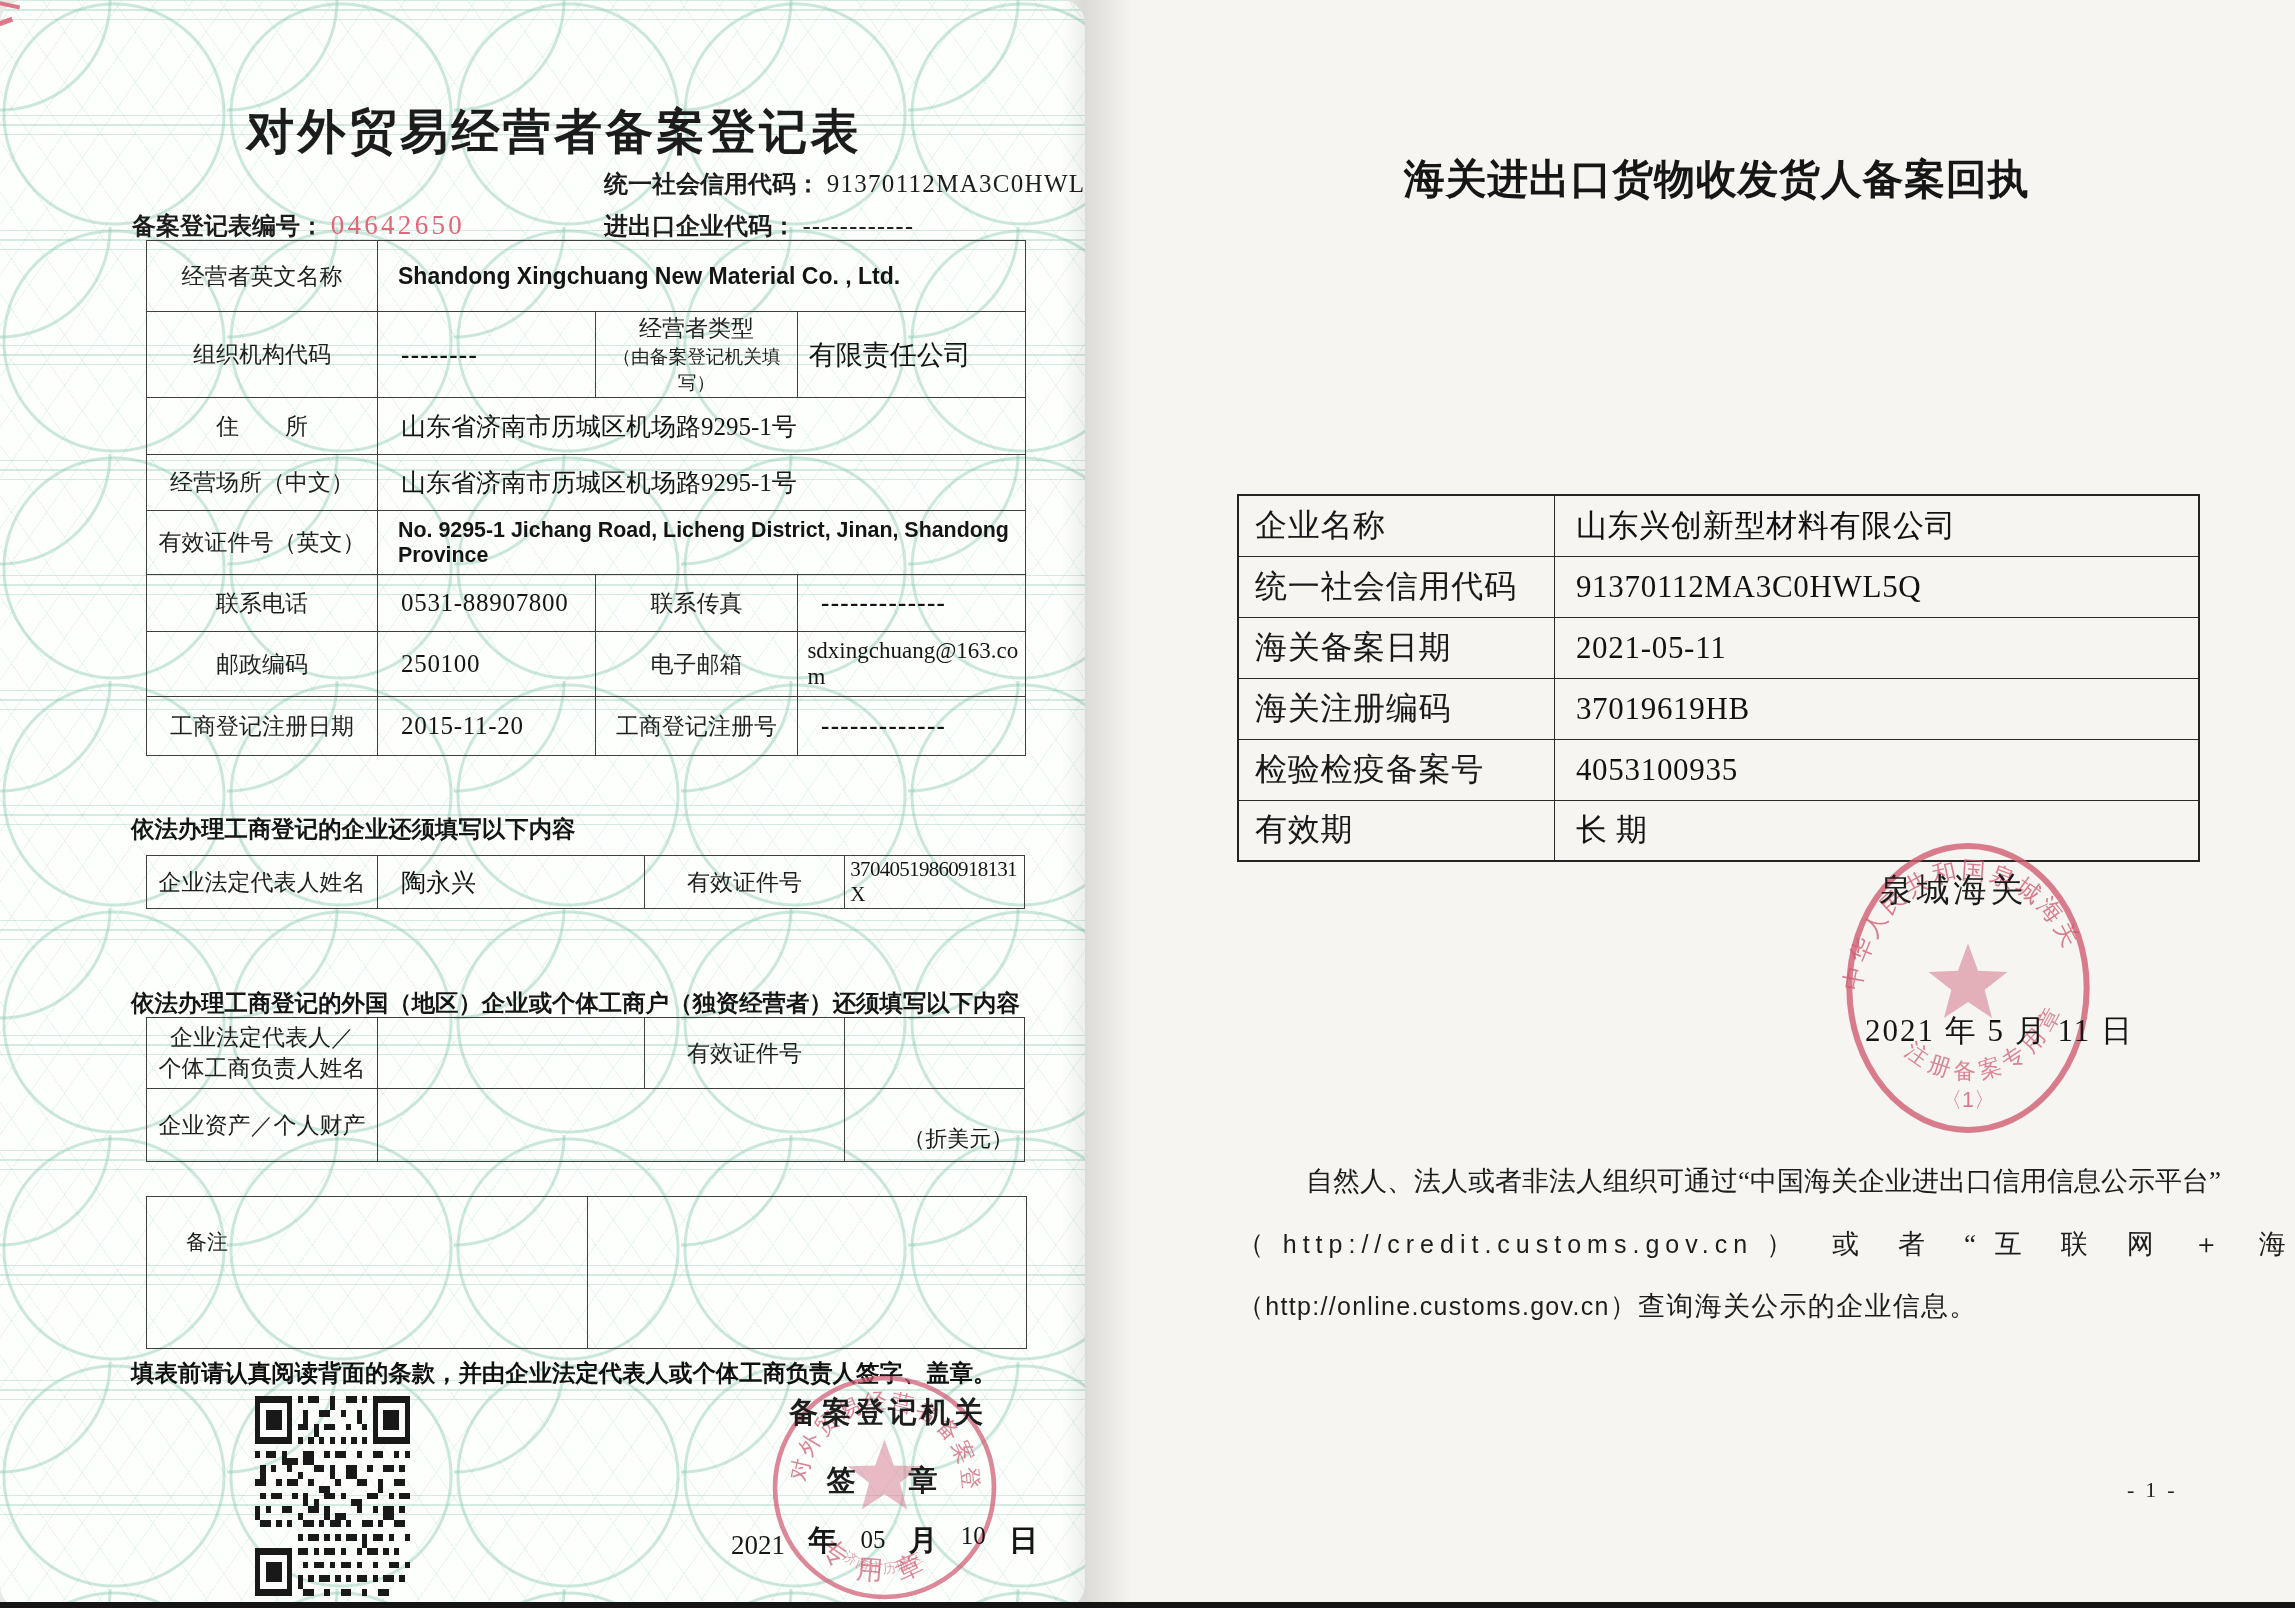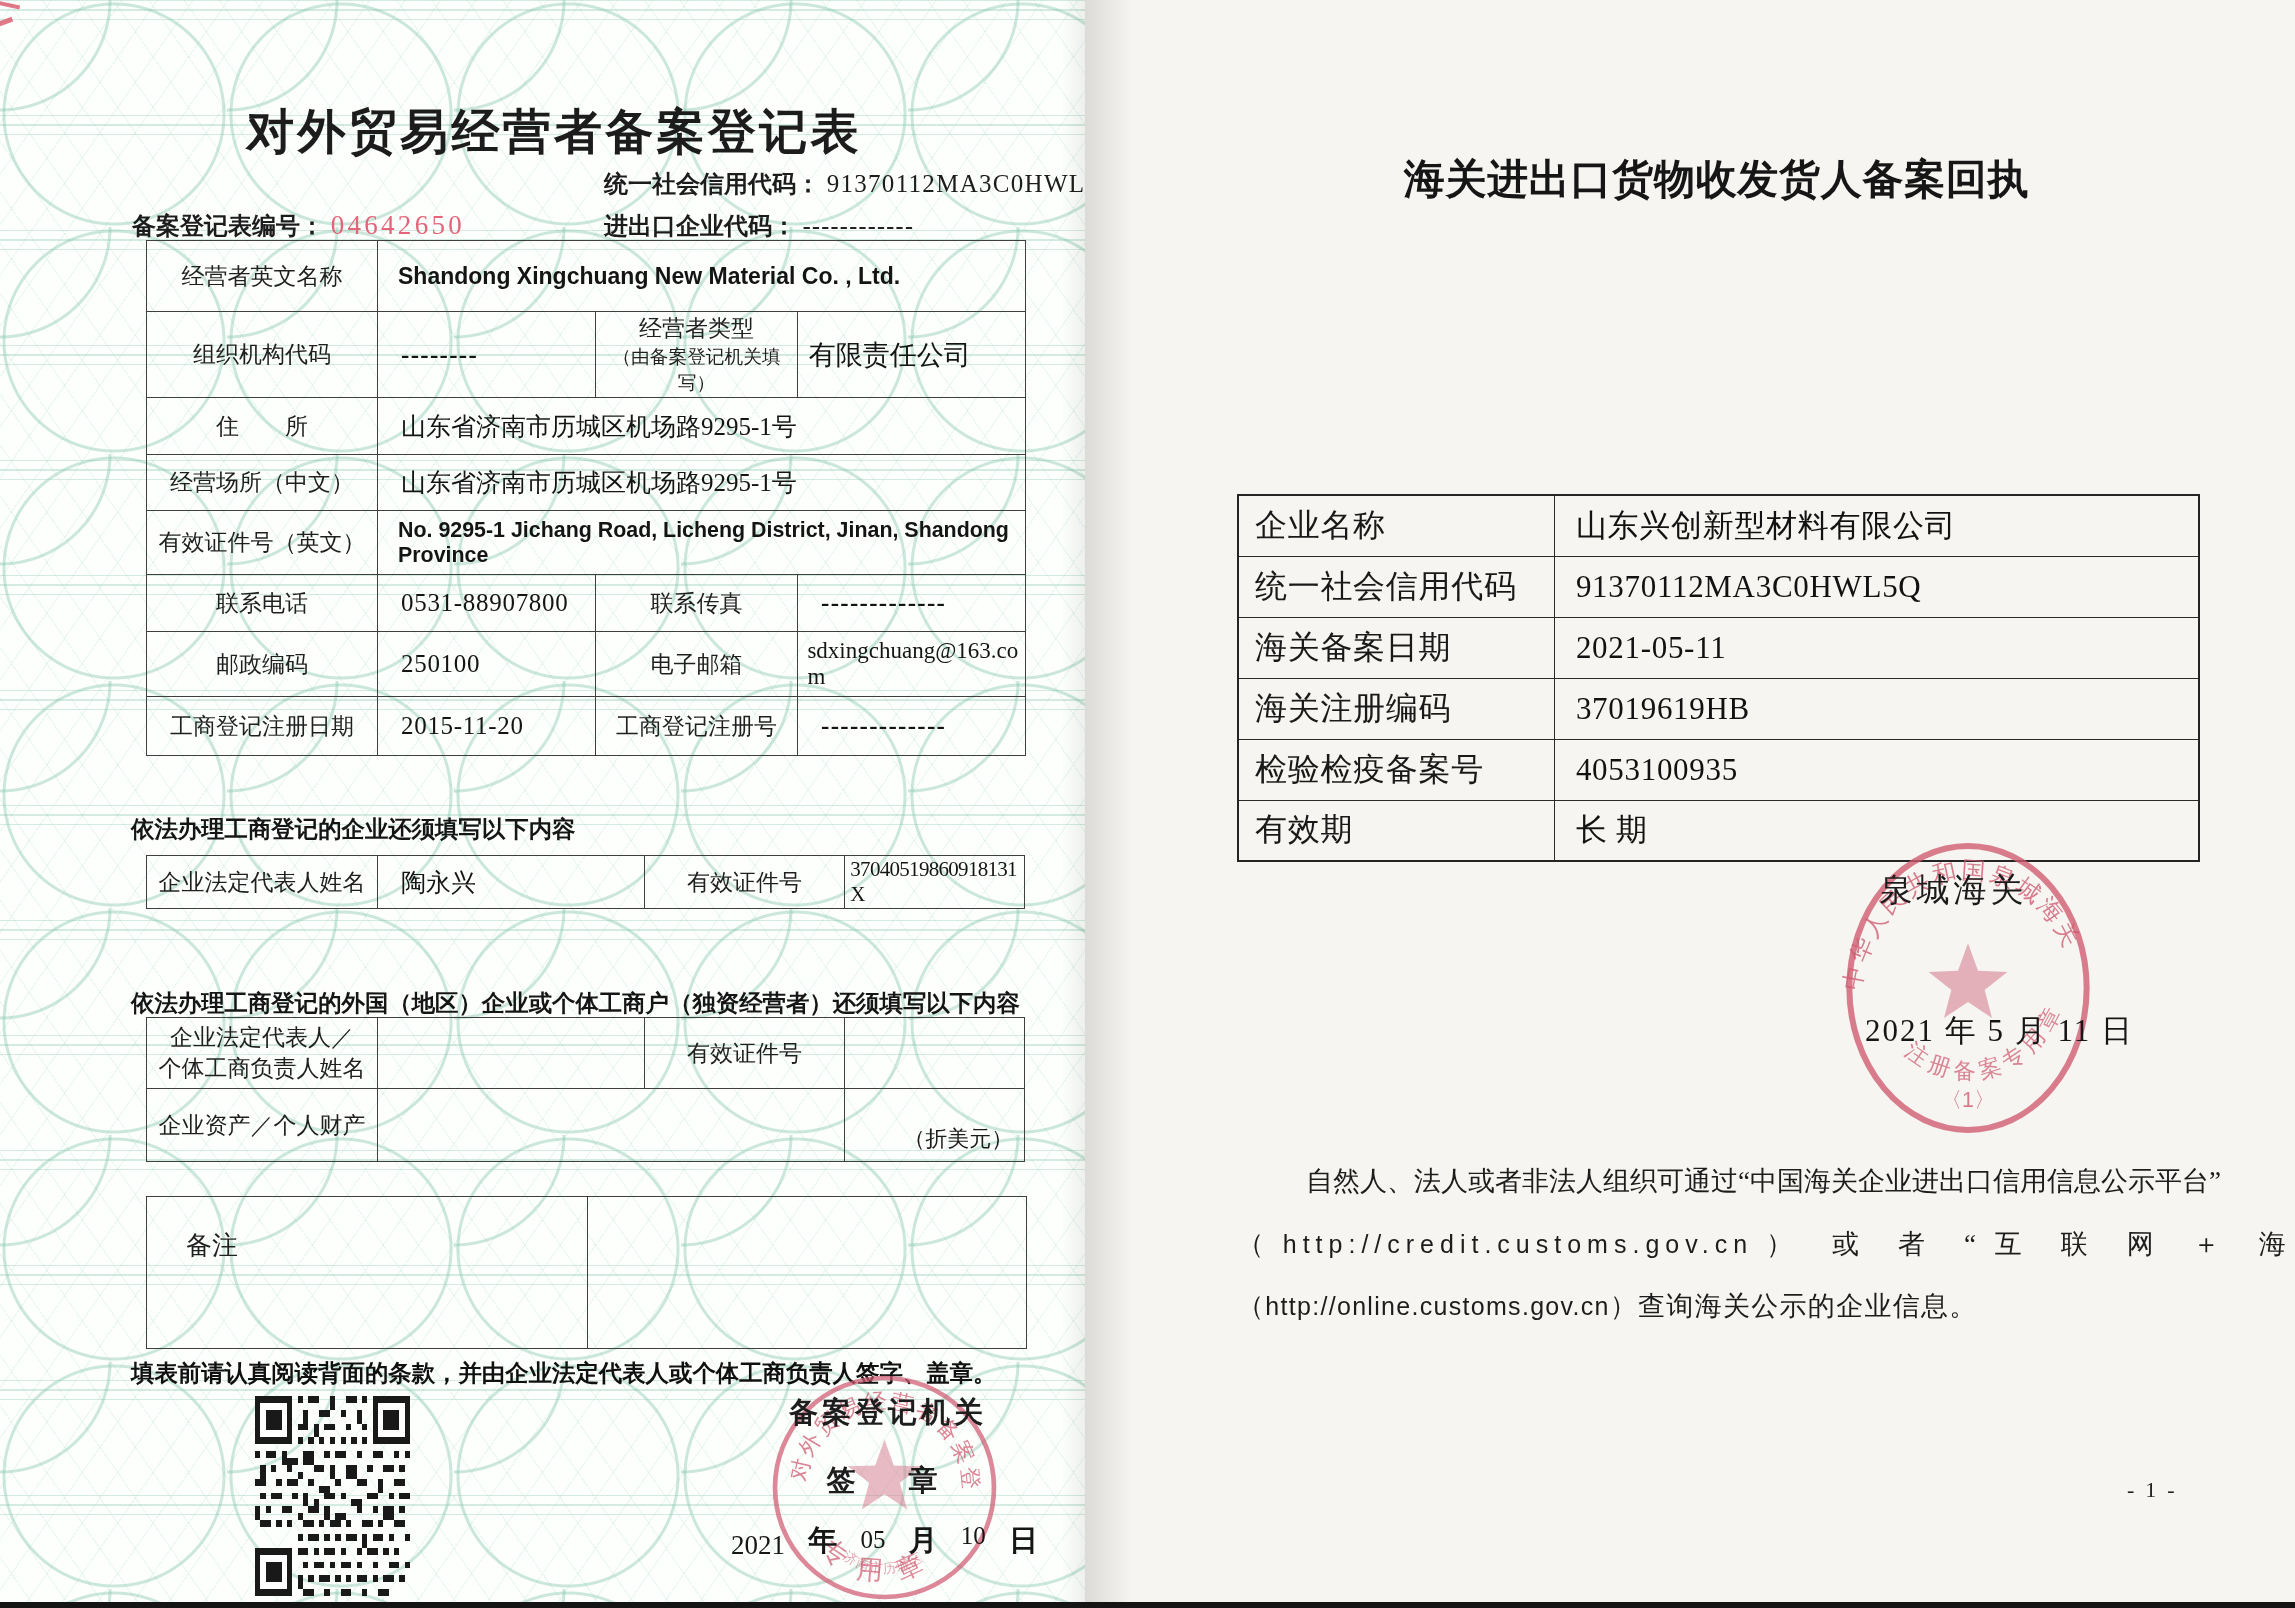--- a/index.html
+++ b/index.html
@@ -10,20 +10,21 @@
   .page-left{
     position:absolute;left:0;top:0;width:1085px;height:1609px;
     background-color:#fdfffd;
     background-image:
       radial-gradient(circle 112px at 114px 114px, rgba(0,0,0,0) 0 108px, rgba(134,198,172,.42) 109px 111px, rgba(0,0,0,0) 112px),
       radial-gradient(circle 112px at 0px 0px, rgba(0,0,0,0) 0 108px, rgba(134,198,172,.42) 109px 111px, rgba(0,0,0,0) 112px),
       repeating-linear-gradient(180deg, rgba(134,198,172,.35) 0 1.3px, rgba(0,0,0,0) 1.3px 9.4px, rgba(134,198,172,.35) 9.4px 10.7px, rgba(0,0,0,0) 10.7px 18.7px, rgba(134,198,172,.35) 18.7px 20px, rgba(0,0,0,0) 20px 115px),
       repeating-linear-gradient(55deg, rgba(134,198,172,.13) 0 1.3px, rgba(0,0,0,0) 1.3px 29px),
       repeating-linear-gradient(-55deg, rgba(134,198,172,.13) 0 1.3px, rgba(0,0,0,0) 1.3px 29px);
     background-size:227px 227px,227px 227px,auto,auto,auto;
+    border-radius:24px;
   }
   .page-left::after{content:"";position:absolute;right:0;top:0;width:24px;height:100%;
     background:linear-gradient(270deg, rgba(30,30,30,.07), rgba(0,0,0,0));}
 
   .lp-title{position:absolute;left:100px;top:100px;width:908px;text-align:center;
     font-size:48px;font-weight:700;letter-spacing:3.3px;color:#1c1c1c;}
   .hdr-line1{position:absolute;left:604px;top:168px;font-size:24px;color:#1c1c1c;white-space:nowrap;}
   .hdr-line2l{position:absolute;left:132px;top:210px;font-size:24px;color:#1c1c1c;white-space:nowrap;text-align:center;}
   .hdr-line2r{position:absolute;left:604px;top:210px;font-size:24px;color:#1c1c1c;white-space:nowrap;}
   .hdr-label{font-weight:600;}
@@ -38,21 +39,21 @@
   .val{font-family:"Liberation Serif",serif;font-size:25px;color:#141414;padding-left:23px;vertical-align:middle;word-break:break-all;}
   .val-en{font-family:"Liberation Sans",sans-serif;font-weight:600;font-size:23px;color:#141414;padding-left:20px;vertical-align:middle;}
   .val-num{letter-spacing:0.7px;}
   .val-tight{font-size:21px;letter-spacing:-0.7px;padding-left:5.3px;}
   .val-top{vertical-align:top;padding-top:6.7px;}
   .usd{font-family:"Liberation Serif",serif;font-size:22px;color:#1b1b1b;text-align:right;vertical-align:bottom;padding:0 10.7px 6.7px 0;}
 
   .sec-title{position:absolute;left:131px;font-size:23.4px;font-weight:700;color:#151515;white-space:nowrap;}
 
   .remark-box{position:absolute;left:146px;top:1196px;width:879px;height:151px;border:1.3px solid #3f3f3f;}
-  .remark-box .rlabel{position:absolute;left:39px;top:31px;font-size:26px;color:#1f1f1f;}
+  .remark-box .rlabel{position:absolute;left:39px;top:31px;font-size:21px;color:#1f1f1f;}
   .remark-box .rdiv{position:absolute;left:50%;top:0;width:1.3px;height:100%;background:#3f3f3f;}
 
   .fill-note{position:absolute;left:131px;top:1357px;font-size:23.4px;font-weight:700;color:#101010;}
 
   .qr{position:absolute;left:255px;top:1396px;width:155px;height:200px;}
 
   .stamp-left-svg{position:absolute;left:767px;top:1370px;width:235px;height:235px;}
   .sl-org{position:absolute;left:788px;top:1393px;width:200px;text-align:center;
     font-size:29px;font-weight:700;letter-spacing:4px;color:#1d1d1d;}
   .sl-sign{position:absolute;left:788px;top:1461px;width:200px;text-align:center;

